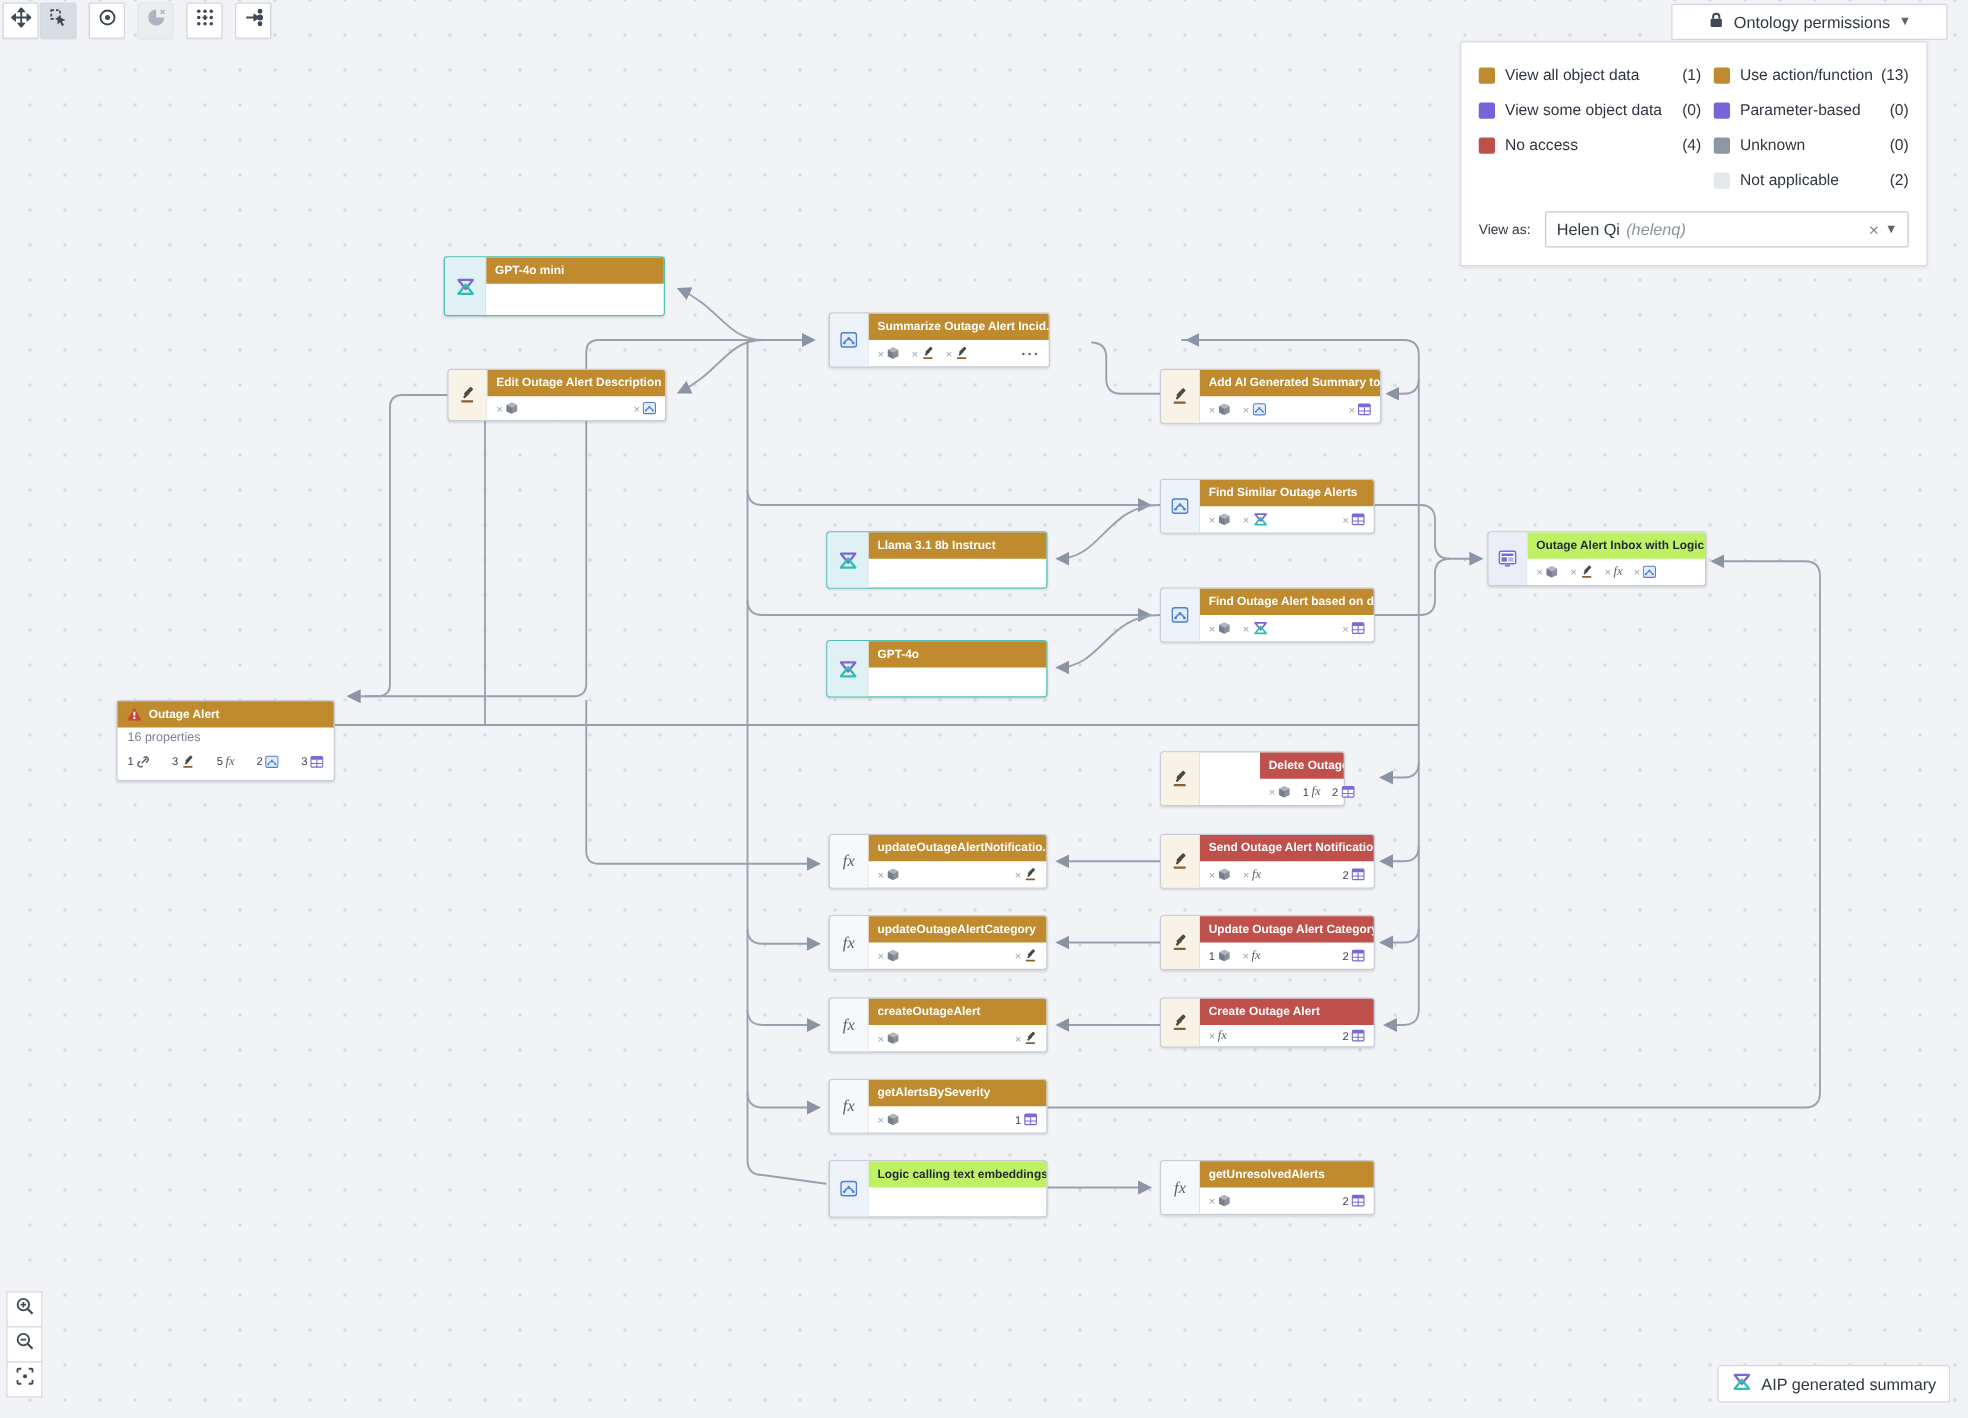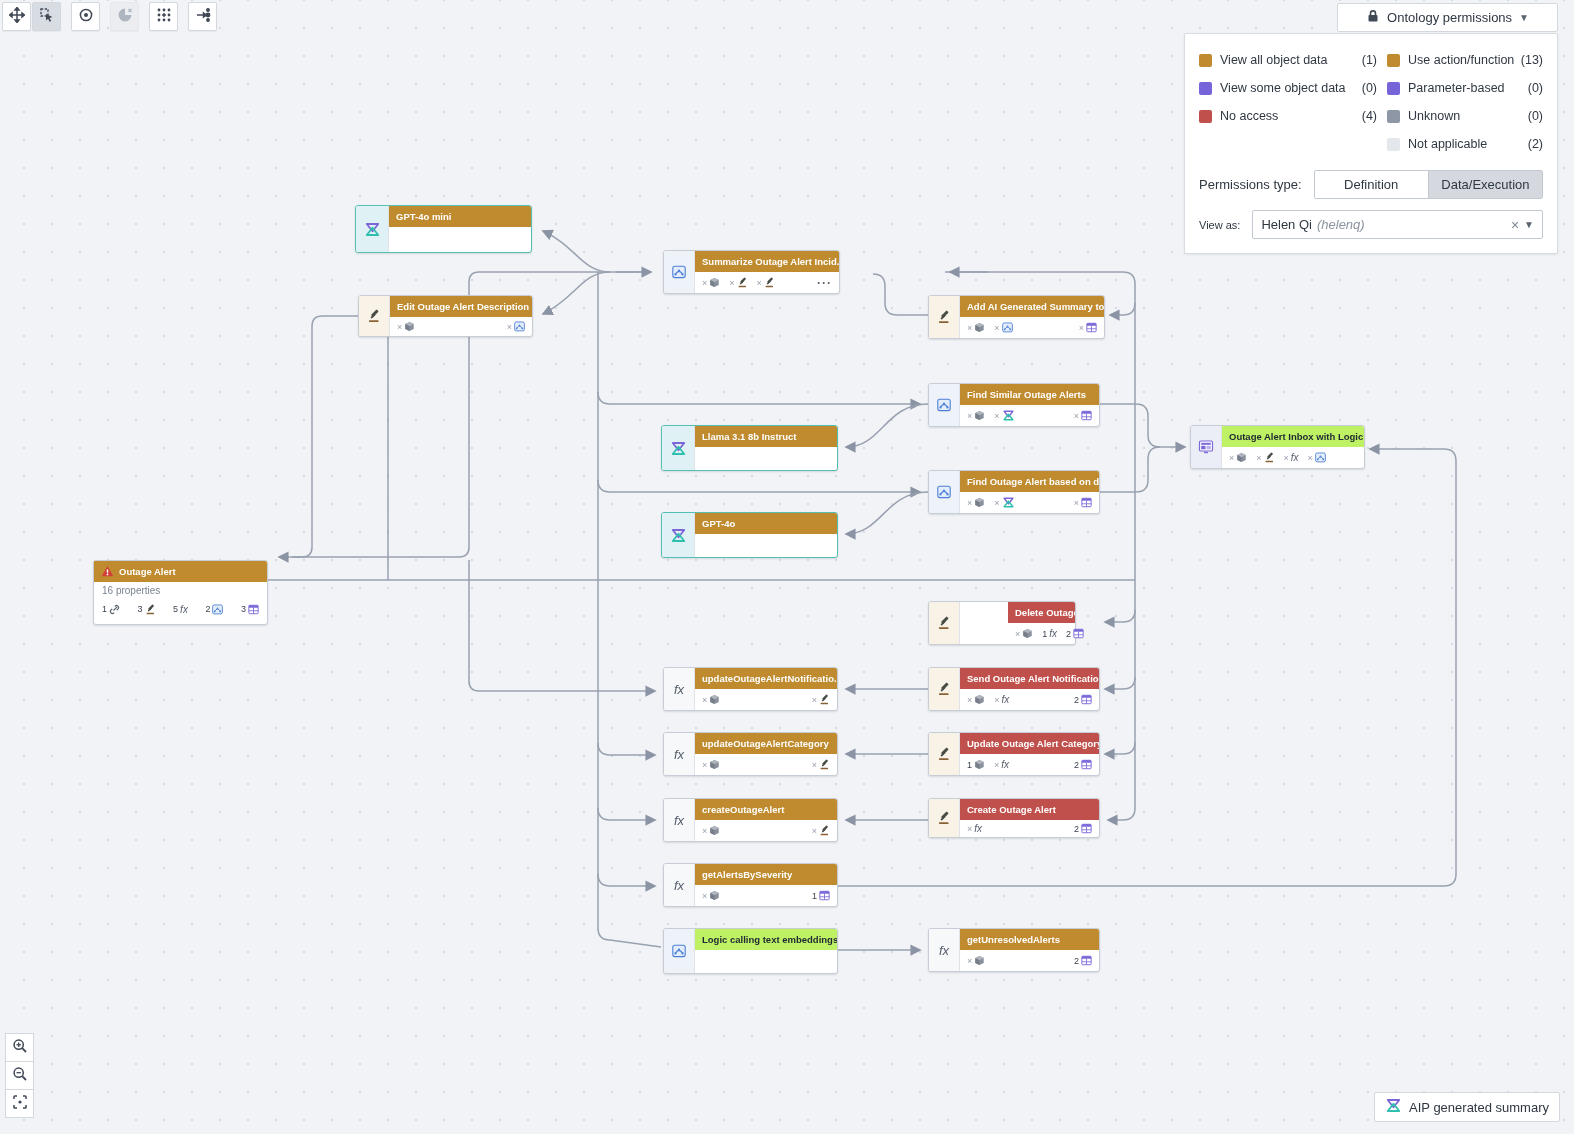--- a/index.html
+++ b/index.html
@@ -14,21 +14,21 @@
   
   .toolbar{position:absolute;top:2px;left:2px;display:flex;gap:10px;z-index:30;}
   .tbtn{width:27px;height:27px;background:#fff;border:1px solid #d3d8df;border-radius:2px;
         display:flex;align-items:center;justify-content:center;box-shadow:0 1px 1px rgba(0,0,0,.05);cursor:pointer;}
   .tbtn.pair{margin-right:-9px;}
   .tbtn.active{background:#d8dde3;}
   .tbtn.disabled{background:#e9ecf0;border-color:#e0e4e9;opacity:.75;}
   
   .perm-btn{position:absolute;top:3px;right:16px;height:27px;background:#fff;border:1px solid #d3d8df;
         border-radius:2px;display:flex;align-items:center;gap:7px;padding:0 28px;font-size:13px;z-index:30;cursor:pointer;}
-  .legend-panel{position:absolute;top:33px;right:16px;width:374px;background:#fff;border:1px solid #d7dbe2;
+  .legend-panel{position:absolute;top:33px;right:32px;width:374px;background:#fff;border:1px solid #d7dbe2;
         border-radius:2px;box-shadow:0 1px 3px rgba(0,0,0,.07);z-index:30;padding:12px 14px 14px;box-sizing:border-box;}
   .legend-grid{display:grid;grid-template-columns:178px 1fr;column-gap:10px;}
   .legend-col{display:flex;flex-direction:column;}
   .legend-row{display:flex;align-items:center;height:28px;font-size:12.5px;}
   .swatch{width:13px;height:13px;border-radius:2px;margin-right:8px;flex:0 0 auto;}
   .legend-label{flex:1;white-space:nowrap;}
   .legend-count{color:#2f3742;margin-left:6px;}
   .perm-type-row{display:flex;align-items:center;margin-top:12px;}
   .perm-type-label{font-size:13px;margin-right:12px;}
   .seg{display:flex;flex:1;border:1px solid #c3c9d1;border-radius:2px;overflow:hidden;height:27px;}
@@ -60,21 +60,21 @@
   .node-header{height:21px;display:flex;align-items:center;gap:5px;padding:0 7px;font-size:9.5px;font-weight:bold;
         color:#fff;white-space:nowrap;overflow:hidden;border-radius:0 2px 0 0;}
   .node-header.gold{background:#bf8b2e;}
   .node-header.red{background:#c0504b;}
   .node-header.gray{background:#bef264;color:#1f2733;}
   .node-body{flex:1;display:flex;align-items:center;padding:0 7px;gap:9px;font-size:9px;color:#5c6470;}
   .badge{display:flex;align-items:center;gap:2px;}
   .badge .pfx{color:#98a0ac;font-size:9px;}
   .badge .pfx.num{color:#3b4350;}
   .badge.push{margin-left:auto;}
-  .fx-glyph{font-family:Liberation Sans, sans-serif;font-style:italic;color:#555e6b;}
+  .fx-glyph{font-family:Liberation Serif, serif;font-style:italic;color:#555e6b;}
   .subtitle{font-size:10px;color:#7a8391;padding:3px 8px 0;}
   .obj-footer{display:flex;align-items:center;justify-content:space-between;padding:2px 8px 4px;flex:1;}
   
   .zoomctl{position:absolute;left:5px;bottom:16px;z-index:30;display:flex;flex-direction:column;}
   .zbtn{width:27px;height:27px;background:#fff;border:1px solid #d3d8df;display:flex;align-items:center;justify-content:center;cursor:pointer;}
   .zbtn + .zbtn{margin-top:-1px;}
   .aip-badge{position:absolute;right:14px;bottom:12px;height:28px;background:#fff;border:1px solid #d3d8df;border-radius:2px;
         display:flex;align-items:center;gap:7px;padding:0 10px;font-size:13px;z-index:30;}
 </style>
 </head>
@@ -199,27 +199,20 @@
       <div class="legend-row">
         <span class="swatch" style="background: rgb(141, 151, 165);"></span>
         <span class="legend-label">Unknown</span>
         <span class="legend-count">(0)</span>
       </div>
       <div class="legend-row">
         <span class="swatch" style="background: rgb(228, 231, 235);"></span>
         <span class="legend-label">Not applicable</span>
         <span class="legend-count">(2)</span>
       </div>
-    </div>
-  </div>
-  <div class="perm-type-row">
-    <span class="perm-type-label">Permissions type:</span>
-    <div class="seg">
-      <button>Definition</button>
-      <button class="on">Data/Execution</button>
     </div>
   </div>
   <div class="viewas-row">
     <span class="viewas-label">View as:</span>
     <div class="viewas-box">
       <span class="viewas-name">Helen Qi</span>
       <span class="viewas-user">(helenq)</span>
       <span class="viewas-spacer"></span>
       <span class="mini-x">×</span>
       <span class="mini-caret">▼</span>

